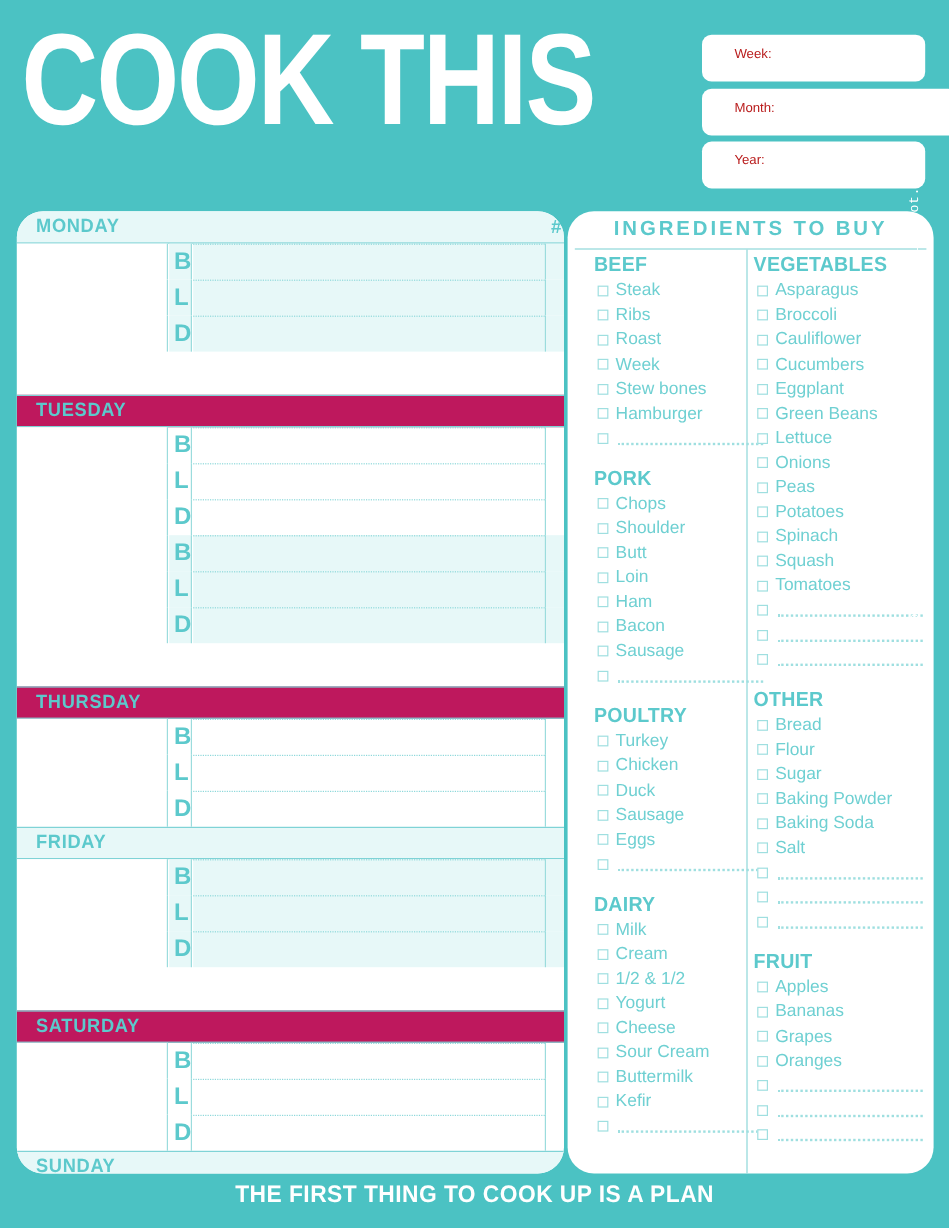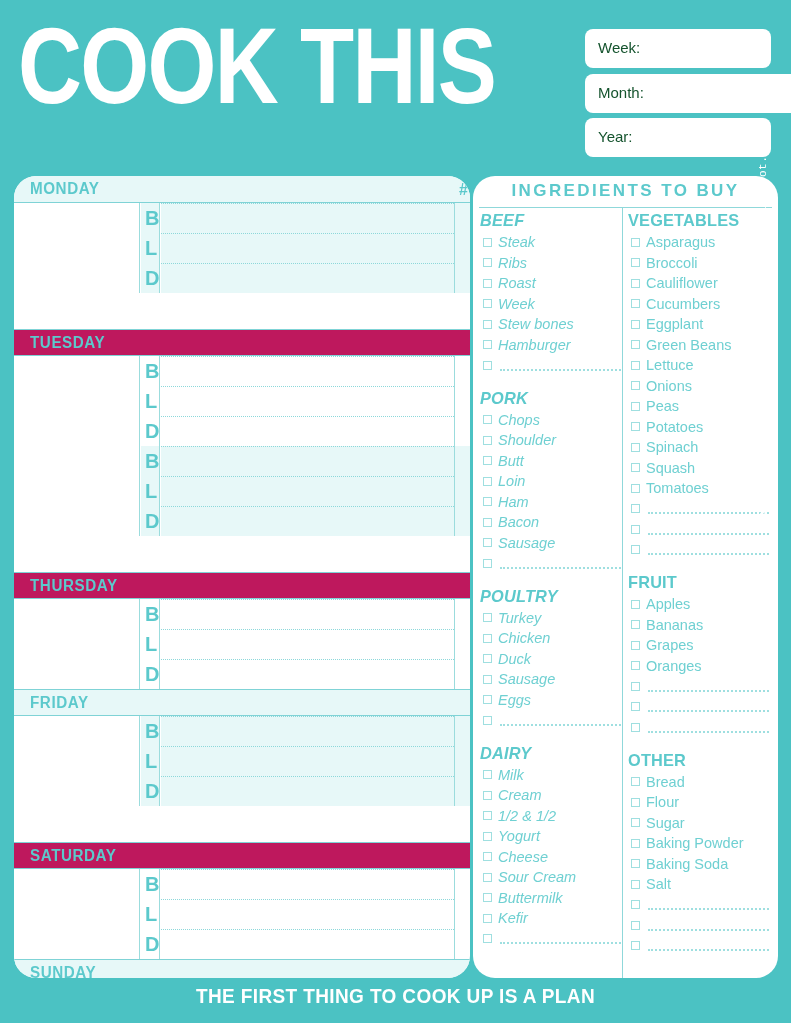--- a/index.html
+++ b/index.html
@@ -16,22 +16,22 @@
     font-size:108px;line-height:108px;font-weight:bold;
     color:#ffffff;letter-spacing:-2px;
     transform:scaleX(.82);transform-origin:left top;
     white-space:nowrap;
   }
   .datebox{
     position:absolute;left:585px;width:186px;height:39px;
     background:#ffffff;border-radius:8px;
   }
   .datebox span{
-    position:absolute;left:13px;top:10px;
-    font-size:15px;color:#14532d;font-weight:normal;
+    position:absolute;left:27px;top:10px;
+    font-size:11px;color:#b91c1c;font-weight:normal;
   }
   #box-week{top:29px;}
   #box-month{top:74px;padding-left:27px;}
   #box-year{top:118px;text-align:right;}
 
   
   #planner{
     position:absolute;left:14px;top:176px;width:456px;height:802px;
     background:#ffffff;border-radius:22px;overflow:hidden;
     box-sizing:border-box;
@@ -96,21 +96,21 @@
     position:absolute;left:0;top:5px;width:305px;text-align:center;
     font-size:17px;font-weight:bold;color:#5cc9cc;letter-spacing:2.4px;
   }
   #ing-rule{
     position:absolute;left:6px;top:31px;width:293px;height:1px;background:#8fd8da;
   }
   #ing-divider{
     position:absolute;left:149px;top:32px;width:1px;height:770px;background:#8fd8da;
   }
   .ing-col{position:absolute;top:34px;width:143px;}
-  #ing-col-left{left:7px;font-style:italic;}
+  #ing-col-left{left:22px;}
   #ing-col-right{left:155px;}
   .cat{margin:0 0 1px 0;}
   .cat + .cat{margin-top:12px;}
   .cat-title{
     font-size:17px;font-weight:bold;color:#5cc9cc;letter-spacing:.2px;
     line-height:22px;transform:scaleX(.96);transform-origin:left center;
   }
   .item{
     position:relative;height:20.5px;line-height:20.5px;
     font-size:14.5px;color:#6fd0d2;white-space:nowrap;padding-left:18px;
@@ -415,56 +415,56 @@
         <div class="item">
           <span class="cbx"></span>
           <span class="dots"></span>
         </div>
         <div class="item">
           <span class="cbx"></span>
           <span class="dots"></span>
         </div>
       </div>
       <div class="cat">
-        <div class="cat-title">FRUIT</div>
-        <div class="item"><span class="cbx"></span><span>Apples</span></div>
-        <div class="item"><span class="cbx"></span><span>Bananas</span></div>
-        <div class="item"><span class="cbx"></span><span>Grapes</span></div>
-        <div class="item"><span class="cbx"></span><span>Oranges</span></div>
-        <div class="item">
-          <span class="cbx"></span>
-          <span class="dots"></span>
-        </div>
-        <div class="item">
-          <span class="cbx"></span>
-          <span class="dots"></span>
-        </div>
-        <div class="item">
-          <span class="cbx"></span>
-          <span class="dots"></span>
-        </div>
-      </div>
-      <div class="cat">
         <div class="cat-title">OTHER</div>
         <div class="item"><span class="cbx"></span><span>Bread</span></div>
         <div class="item"><span class="cbx"></span><span>Flour</span></div>
         <div class="item"><span class="cbx"></span><span>Sugar</span></div>
         <div class="item"><span class="cbx"></span><span>Baking Powder</span></div>
         <div class="item"><span class="cbx"></span><span>Baking Soda</span></div>
         <div class="item"><span class="cbx"></span><span>Salt</span></div>
         <div class="item">
           <span class="cbx"></span>
           <span class="dots"></span>
         </div>
         <div class="item">
           <span class="cbx"></span>
           <span class="dots"></span>
         </div>
         <div class="item">
           <span class="cbx"></span>
           <span class="dots"></span>
         </div>
       </div>
+      <div class="cat">
+        <div class="cat-title">FRUIT</div>
+        <div class="item"><span class="cbx"></span><span>Apples</span></div>
+        <div class="item"><span class="cbx"></span><span>Bananas</span></div>
+        <div class="item"><span class="cbx"></span><span>Grapes</span></div>
+        <div class="item"><span class="cbx"></span><span>Oranges</span></div>
+        <div class="item">
+          <span class="cbx"></span>
+          <span class="dots"></span>
+        </div>
+        <div class="item">
+          <span class="cbx"></span>
+          <span class="dots"></span>
+        </div>
+        <div class="item">
+          <span class="cbx"></span>
+          <span class="dots"></span>
+        </div>
+      </div>
     </div>
 </div>
 
 <div id="tagline">THE FIRST THING TO COOK UP IS A PLAN</div>
 <div id="copyright">Copyright (c) 2011  -  http://scrimpalicious.blogspot.com</div>
 
 </body></html>

